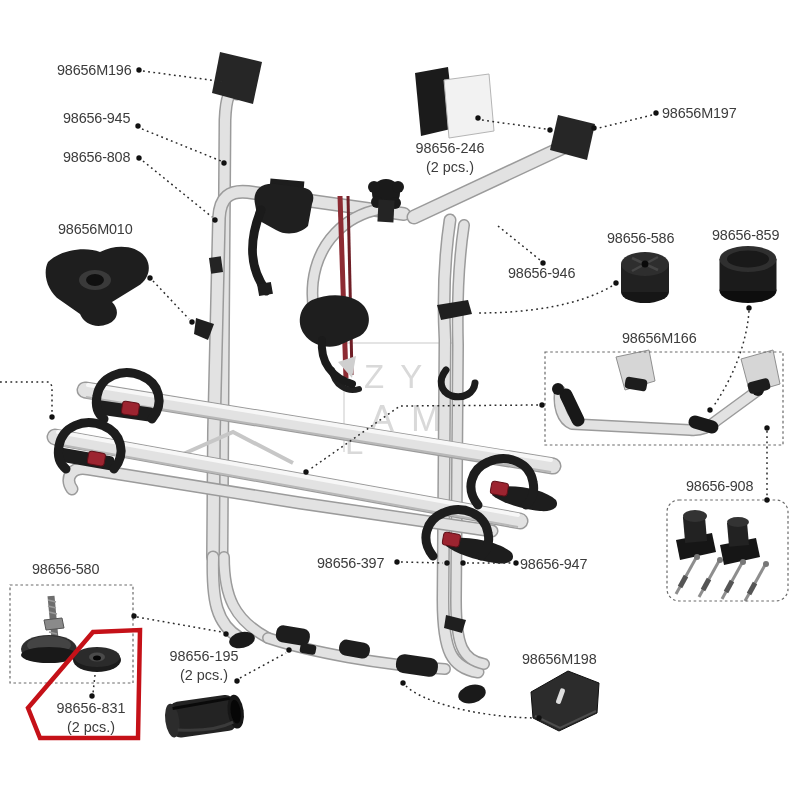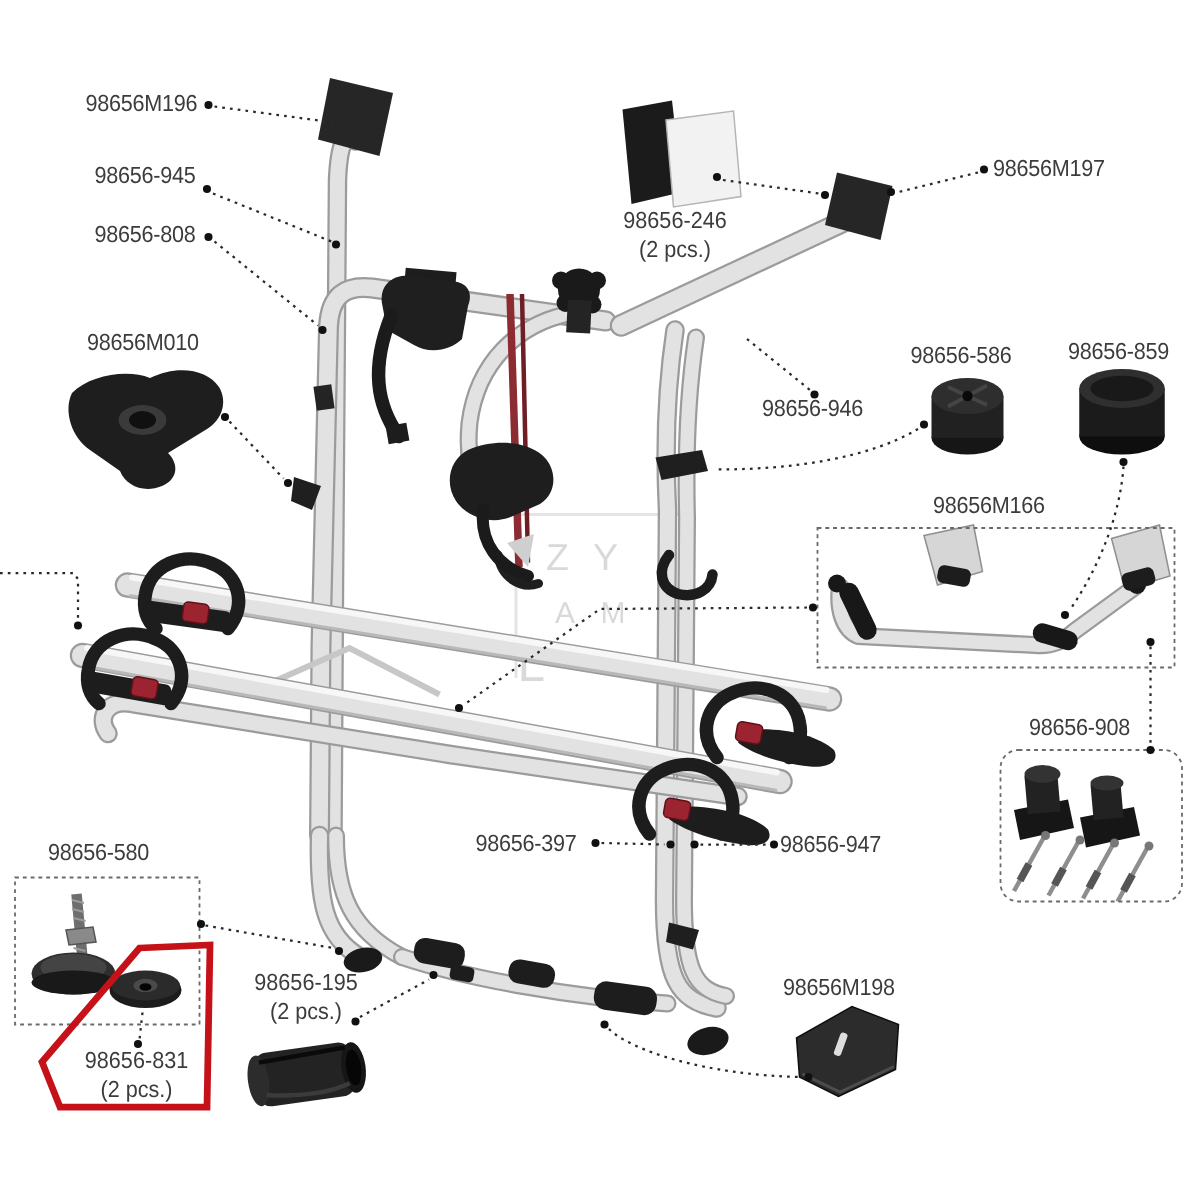--- a/index.html
+++ b/index.html
@@ -18,22 +18,22 @@
   .ld{fill:none;stroke:#2a2a2a;stroke-width:1.5;stroke-dasharray:1.8 3.4;}
   .dt{fill:#111;}
   .db{fill:none;stroke:#6a6a6a;stroke-width:1.2;stroke-dasharray:2.6 2.6;}
   .wmline{stroke:#e4e4e4;stroke-width:2;}
 </style>
 </head>
 <body>
 
 <div class="stage">
 
-  <div class="wm-letter" style="left:364px;top:358px;font-size:25px;letter-spacing:16px;">ZY</div>
-  <div class="wm-letter" style="left:370px;top:398px;font-size:20px;letter-spacing:17px;">AM</div>
+  <div class="wm-letter" style="left:364px;top:358px;font-size:33px;letter-spacing:16px;">ZY</div>
+  <div class="wm-letter" style="left:370px;top:398px;font-size:36px;letter-spacing:17px;">AM</div>
   <div class="wm-letter" style="left:345px;top:424px;font-size:33px;">L</div>
 
   <svg class="diagram" width="800" height="800" viewBox="0 0 800 800">
 
     <g>
       <line class="wmline" x1="344" y1="343" x2="344" y2="452"></line>
       <line class="wmline" x1="344" y1="343" x2="457" y2="343"></line>
       <line class="wmline" x1="457" y1="343" x2="457" y2="452"></line>
     </g>
 

